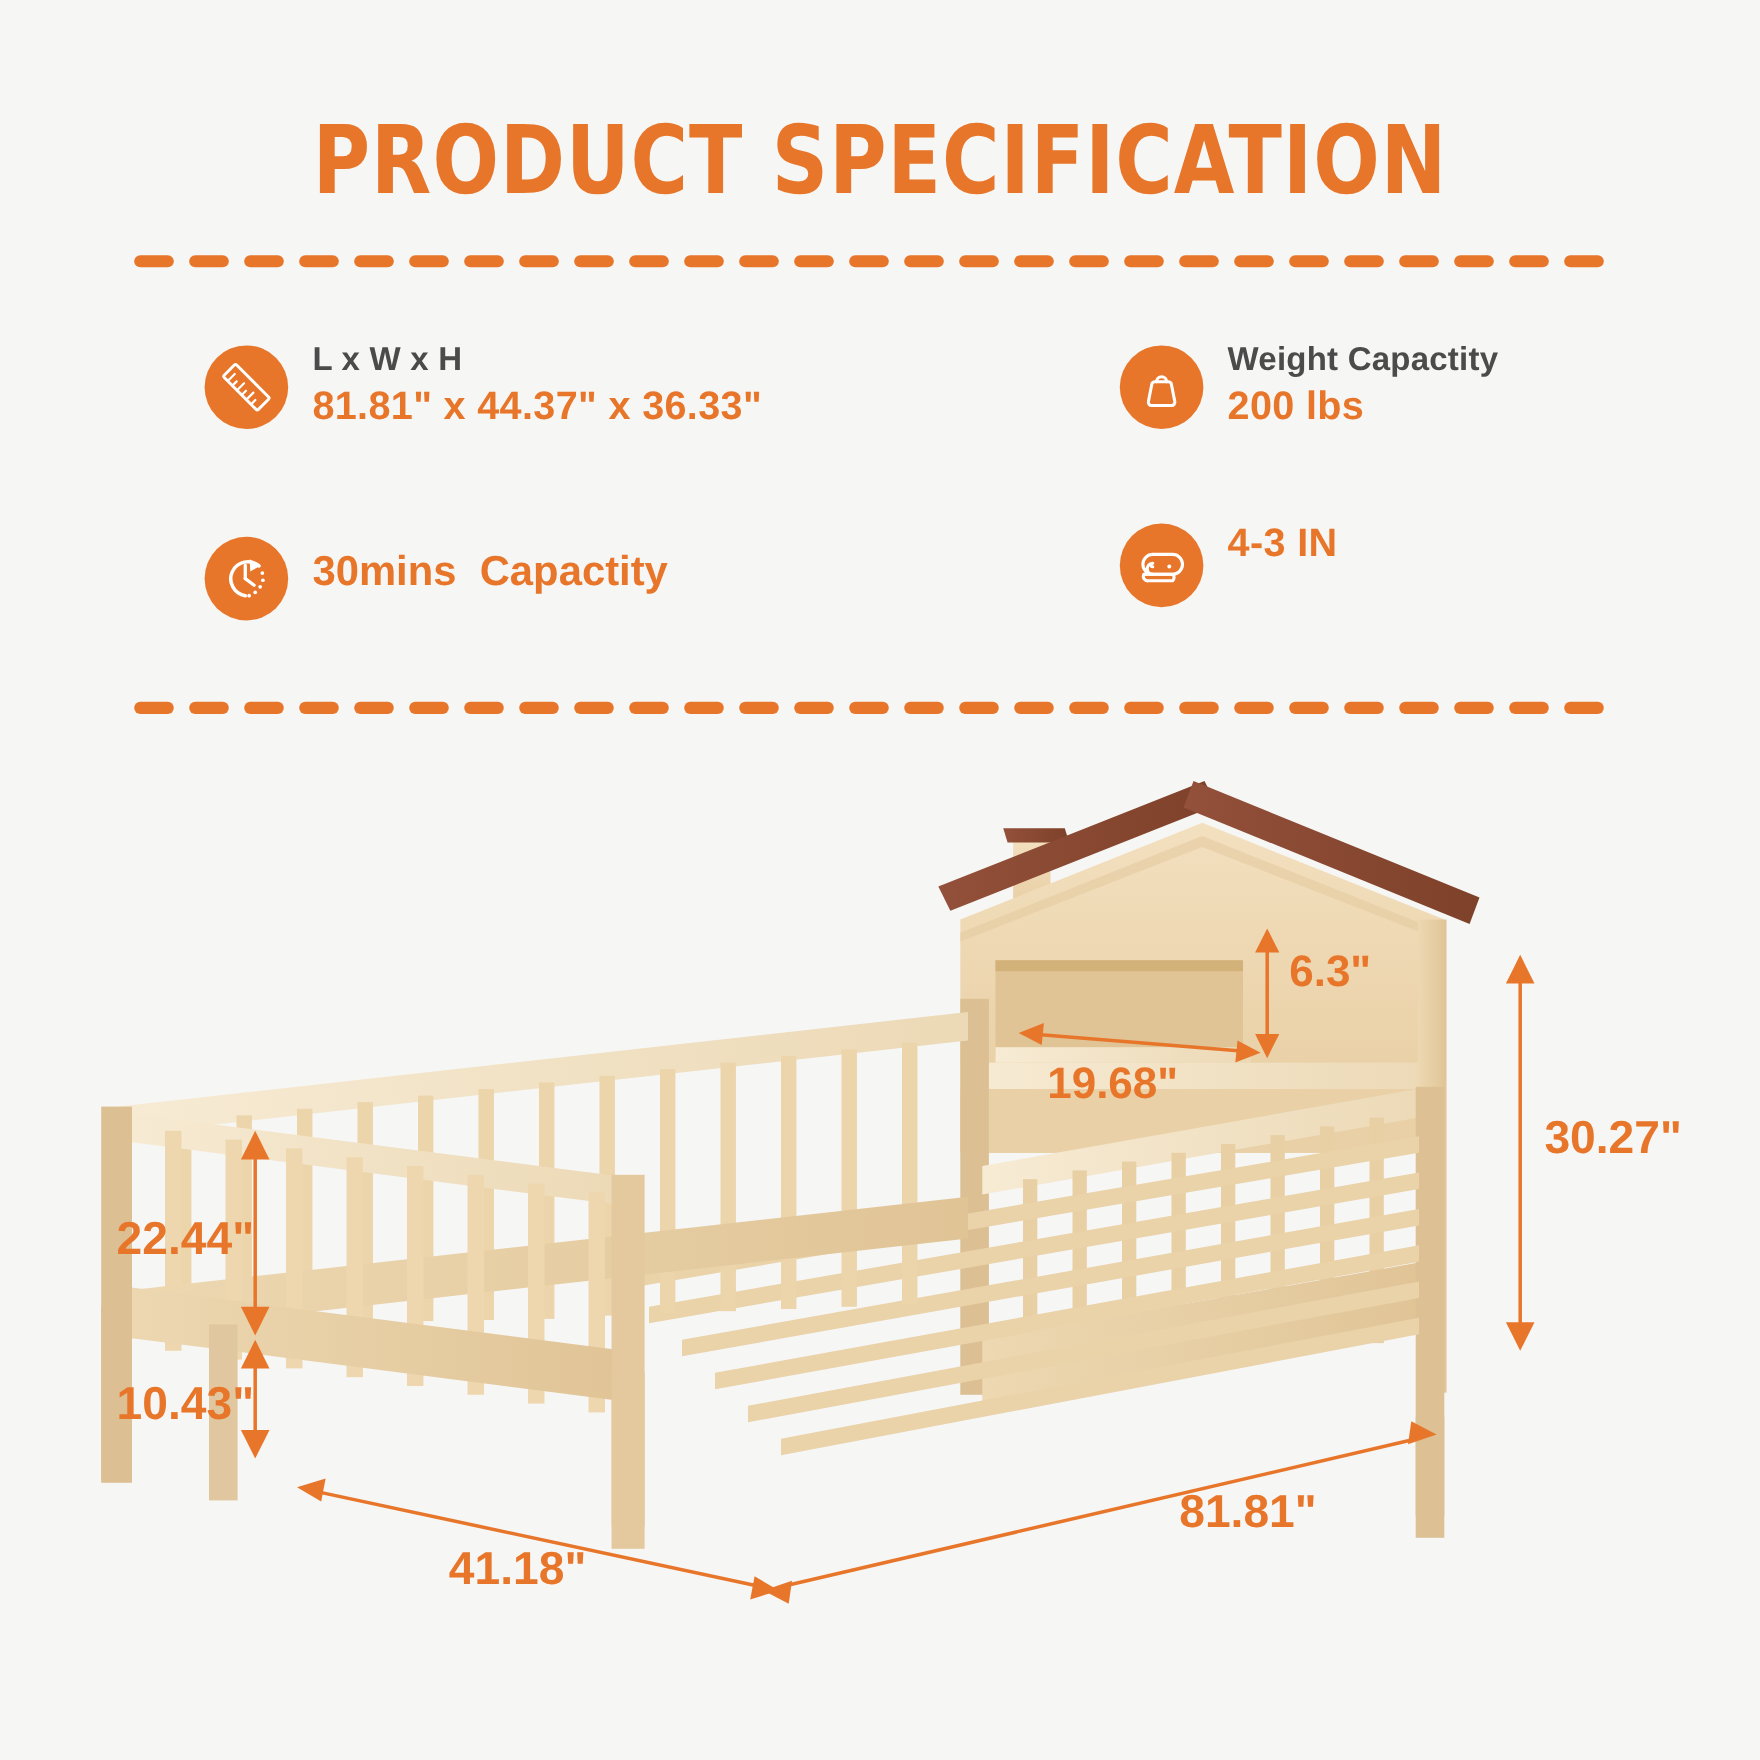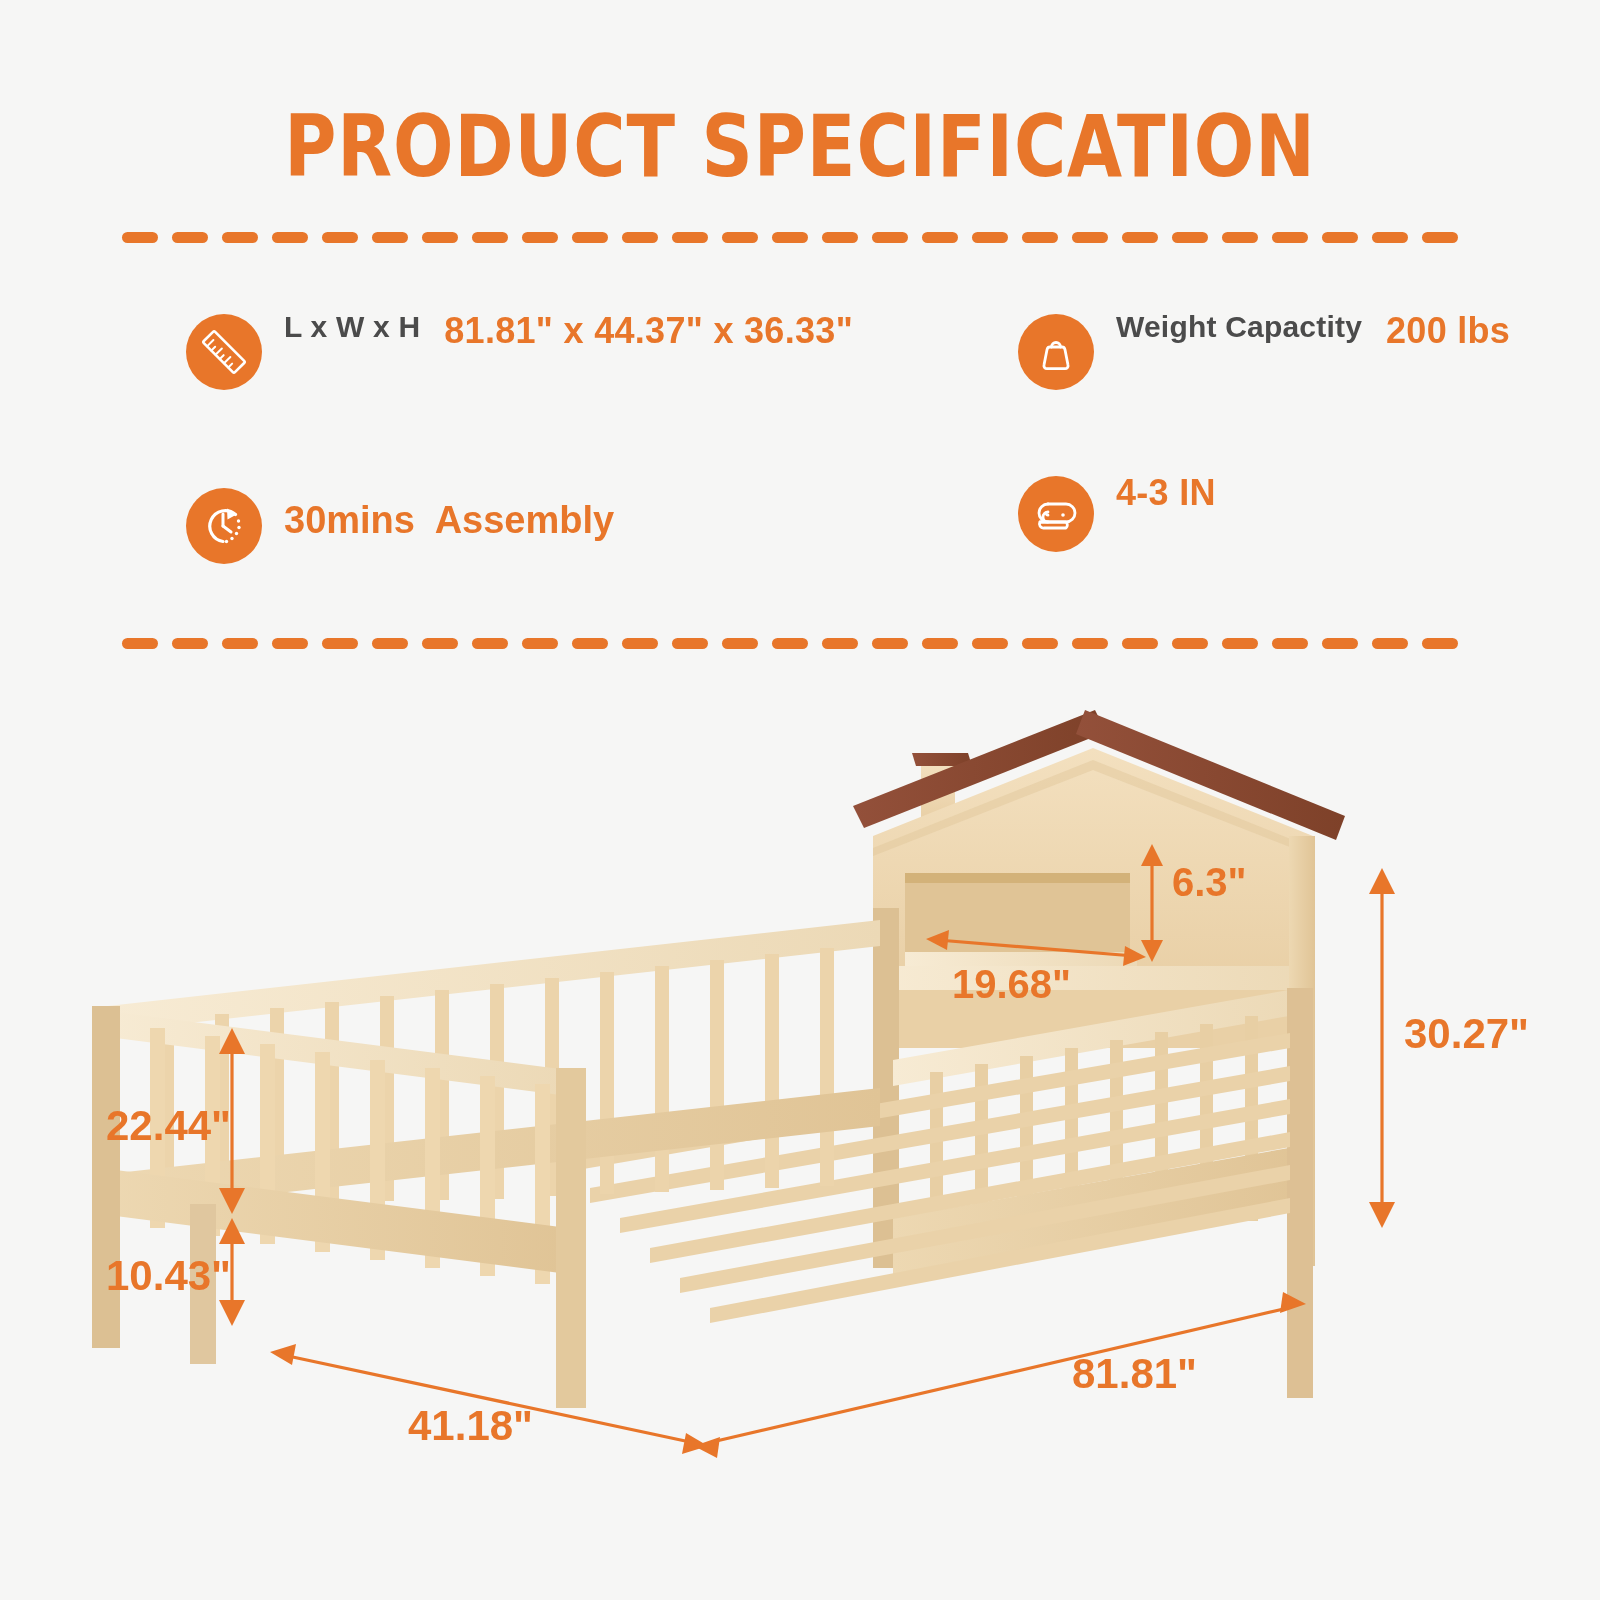--- a/index.html
+++ b/index.html
@@ -44,21 +44,21 @@
 
   
   .specs{position:absolute;left:0;top:262px;width:1600px;height:340px;}
   .spec{position:absolute;display:flex;align-items:flex-start;gap:22px;}
   .spec-ico{
     width:76px;height:76px;border-radius:50%;
     background:#e8762a;flex:0 0 76px;
     display:flex;align-items:center;justify-content:center;
     margin-top:6px;
   }
-  .spec-txt{display:flex;flex-direction:row;gap:24px;}
+  .spec-txt{display:flex;flex-direction:column;}
   .spec-label{
     color:#4b4b4b;font-size:30px;font-weight:bold;line-height:1.28;
     letter-spacing:.2px;white-space:pre;
   }
   .spec-value{
     color:#e8762a;font-size:36px;font-weight:bold;line-height:1.3;
     letter-spacing:.3px;white-space:pre;
   }
   .spec-single{
     color:#e8762a;font-size:38px;font-weight:bold;line-height:1.2;
@@ -165,21 +165,21 @@
             <circle cx="35" cy="39.5" r="1.7"></circle>
             <circle cx="29.5" cy="42.5" r="1.7"></circle>
           </g>
           <g stroke="#fff" stroke-width="3" stroke-linecap="round">
             <line x1="26" y1="15" x2="26" y2="27"></line>
             <line x1="26" y1="27" x2="34" y2="33"></line>
           </g>
         </svg>
       </div>
       <div class="spec-txt">
-        <div class="spec-single">30mins  Assembly</div>
+        <div class="spec-single">30mins  Capactity</div>
       </div>
     </div>
 
     <div class="spec" id="spec-mattress">
       <div class="spec-ico">
         <svg width="52" height="52" viewBox="0 0 52 52">
           <path d="M18 16 H36 a9 9 0 0 1 0 18 H10" fill="none" stroke="#fff" stroke-width="2.8" stroke-linecap="round"></path>
           <path d="M18 16 a9 9 0 1 0 0 18 a5 5 0 1 1 0 -10 a1.6 1.6 0 1 0 0 3.2" fill="none" stroke="#fff" stroke-width="2.8" stroke-linejoin="round" stroke-linecap="round"></path>
           <path d="M10 34 H36 a4 4 0 0 1 0 6 H14 a4 4 0 0 1 -4 -6 z" fill="none" stroke="#fff" stroke-width="2.8" stroke-linejoin="round"></path>
           <circle cx="33" cy="27" r="1.8" fill="#fff"></circle>

